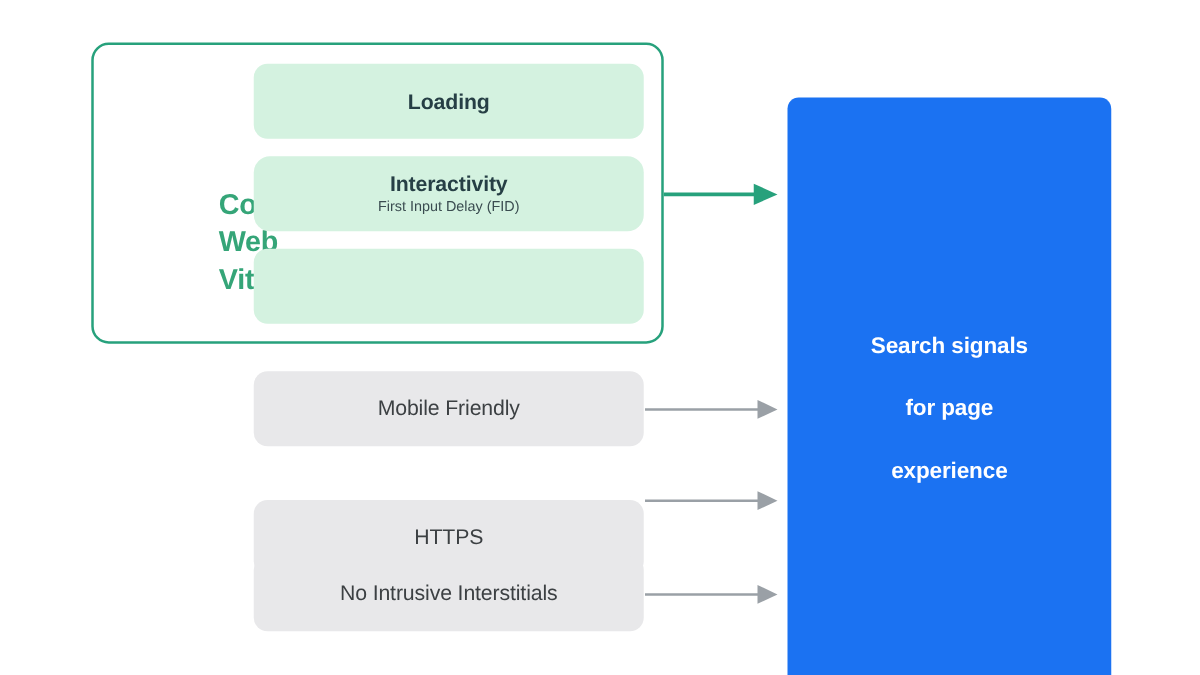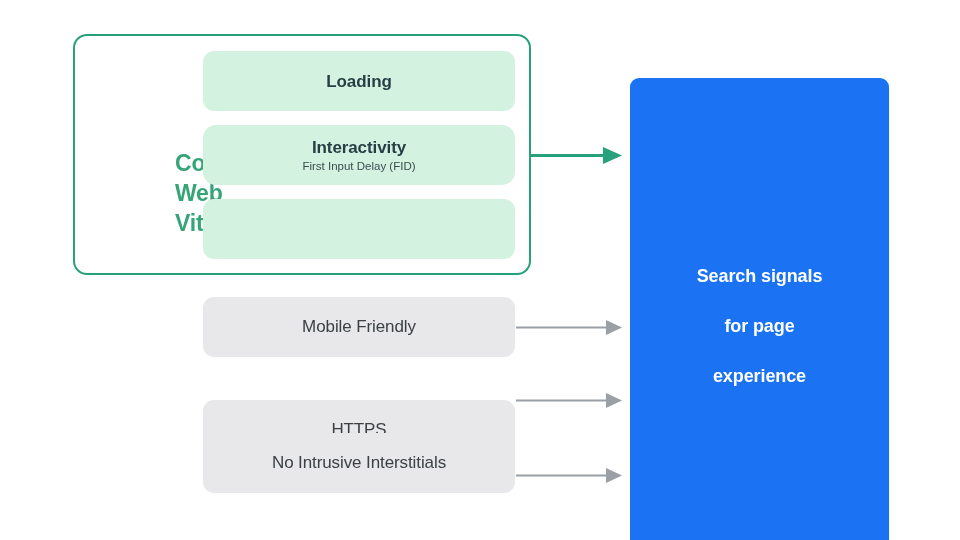--- a/index.html
+++ b/index.html
@@ -90,21 +90,21 @@
     height: 60px;
     background: #e8e8ea;
     border-radius: 11px;
     display: flex;
     align-items: center;
     justify-content: center;
     box-sizing: border-box;
   }
   .signal-card.s0 { top: 297px; }
   .signal-card.s1 { top: 390px; margin-top: 10px; }
-  .signal-card.s2 { top: 433px; }
+  .signal-card.s2 { top: 445px; }
 
   .signal-label {
     color: #3c4043;
     font-size: 17px;
     font-weight: normal;
     line-height: 22px;
     letter-spacing: -0.1px;
   }
 
   

